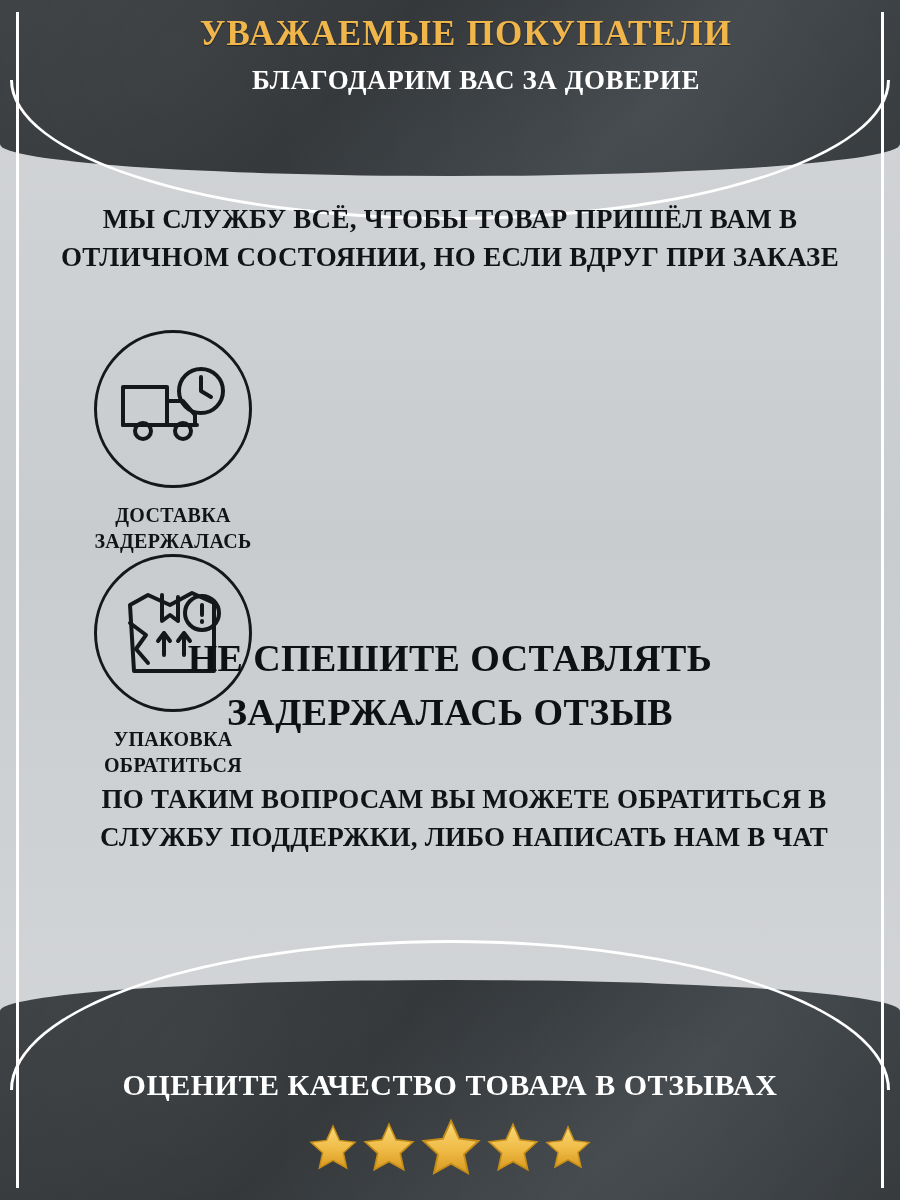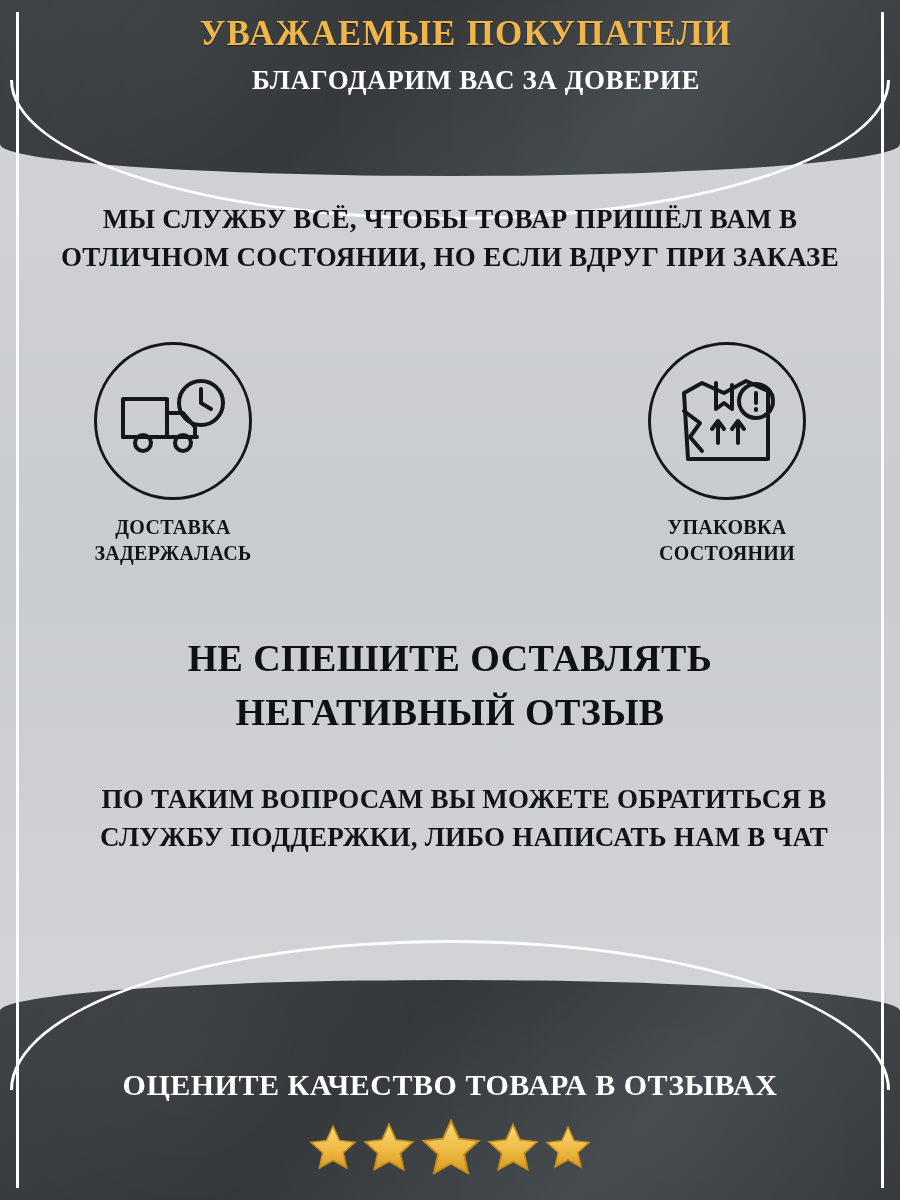--- a/index.html
+++ b/index.html
@@ -109,26 +109,27 @@
     text-align: center;
     font-size: 27px;
     font-weight: bold;
     color: #111417;
     line-height: 1.42;
     letter-spacing: 0.3px;
   }
 
   .icons-row {
     position: absolute;
-    top: 342px;
+    top: 330px;
     left: 48px;
     width: 804px;
     display: flex;
     justify-content: space-between;
     align-items: flex-start;
+    flex-direction: column;
   }
   .icon-item {
     width: 250px;
     text-align: center;
   }
   .icon-circle {
     width: 152px;
     height: 152px;
     margin: 0 auto;
     border: 3px solid #14181b;
@@ -245,26 +246,26 @@
           <path d="M12 22 L30 12 L52 22 L74 10 L96 20 V88 H16 Z"></path>
           <path d="M44 12 v26 l8 -6 l8 6 V14"></path>
           <path d="M12 40 L28 52 L18 66 L30 80"></path>
           <path d="M46 72 v-22 M46 50 l-6 8 M46 50 l6 8"></path>
           <path d="M66 72 v-22 M66 50 l-6 8 M66 50 l6 8"></path>
           <circle cx="84" cy="30" r="17"></circle>
           <path d="M84 22 v10"></path>
           <path d="M84 38 v1"></path>
         </svg>
       </div>
-      <div class="icon-caption">УПАКОВКА СОСТОЯНИИ</div>
+      <div class="icon-caption">УПАКОВКА ОБРАТИТЬСЯ</div>
     </div>
 
   </div>
 
-  <div class="headline">НЕ СПЕШИТЕ ОСТАВЛЯТЬ НЕГАТИВНЫЙ ОТЗЫВ</div>
+  <div class="headline">НЕ СПЕШИТЕ ОСТАВЛЯТЬ ЗАДЕРЖАЛАСЬ ОТЗЫВ</div>
   <div class="support">ПО ТАКИМ ВОПРОСАМ ВЫ МОЖЕТЕ ОБРАТИТЬСЯ В СЛУЖБУ ПОДДЕРЖКИ, ЛИБО НАПИСАТЬ НАМ В ЧАТ</div>
 
   <div class="footer">
     <div class="footer-title">ОЦЕНИТЕ КАЧЕСТВО ТОВАРА В ОТЗЫВАХ</div>
     <div class="stars">
       <svg class="star" width="48" height="46" viewBox="0 0 48 46">
           <defs>
             <linearGradient id="g1" x1="0" y1="0" x2="0" y2="1">
               <stop offset="0%" stop-color="#f8d978"></stop>
               <stop offset="55%" stop-color="#efbb46"></stop>

